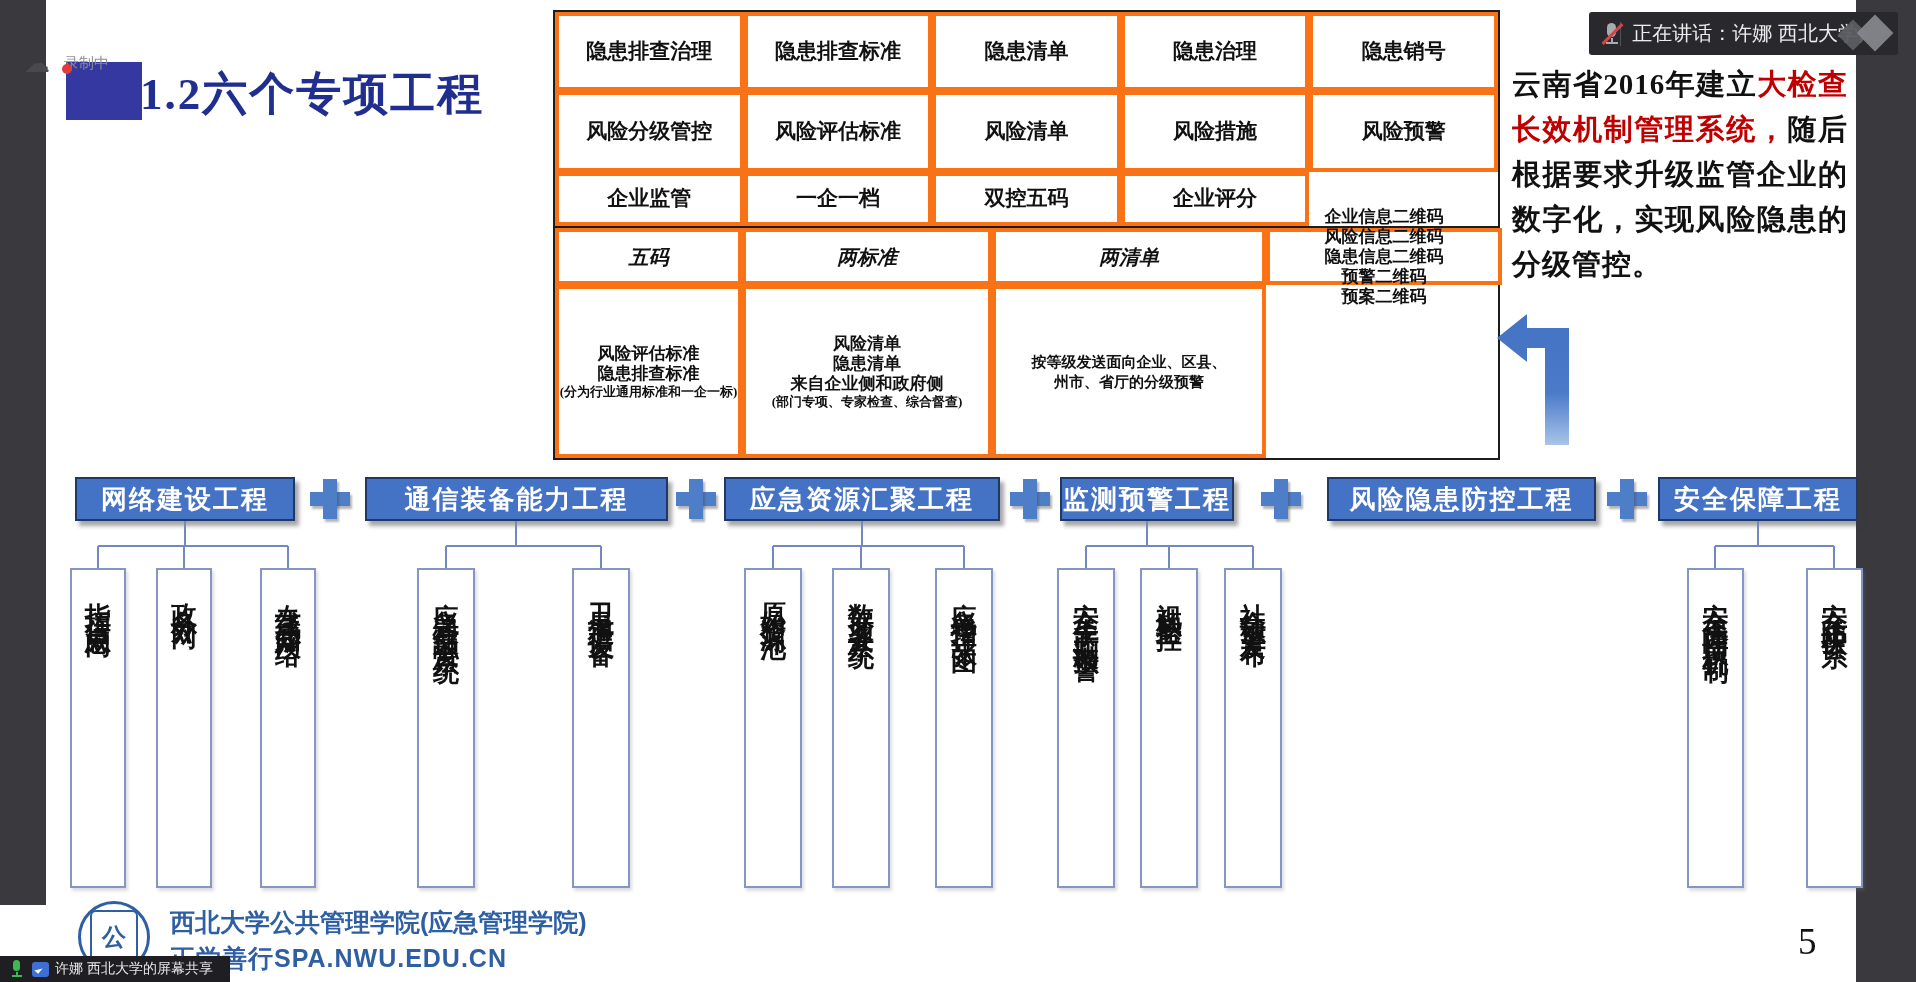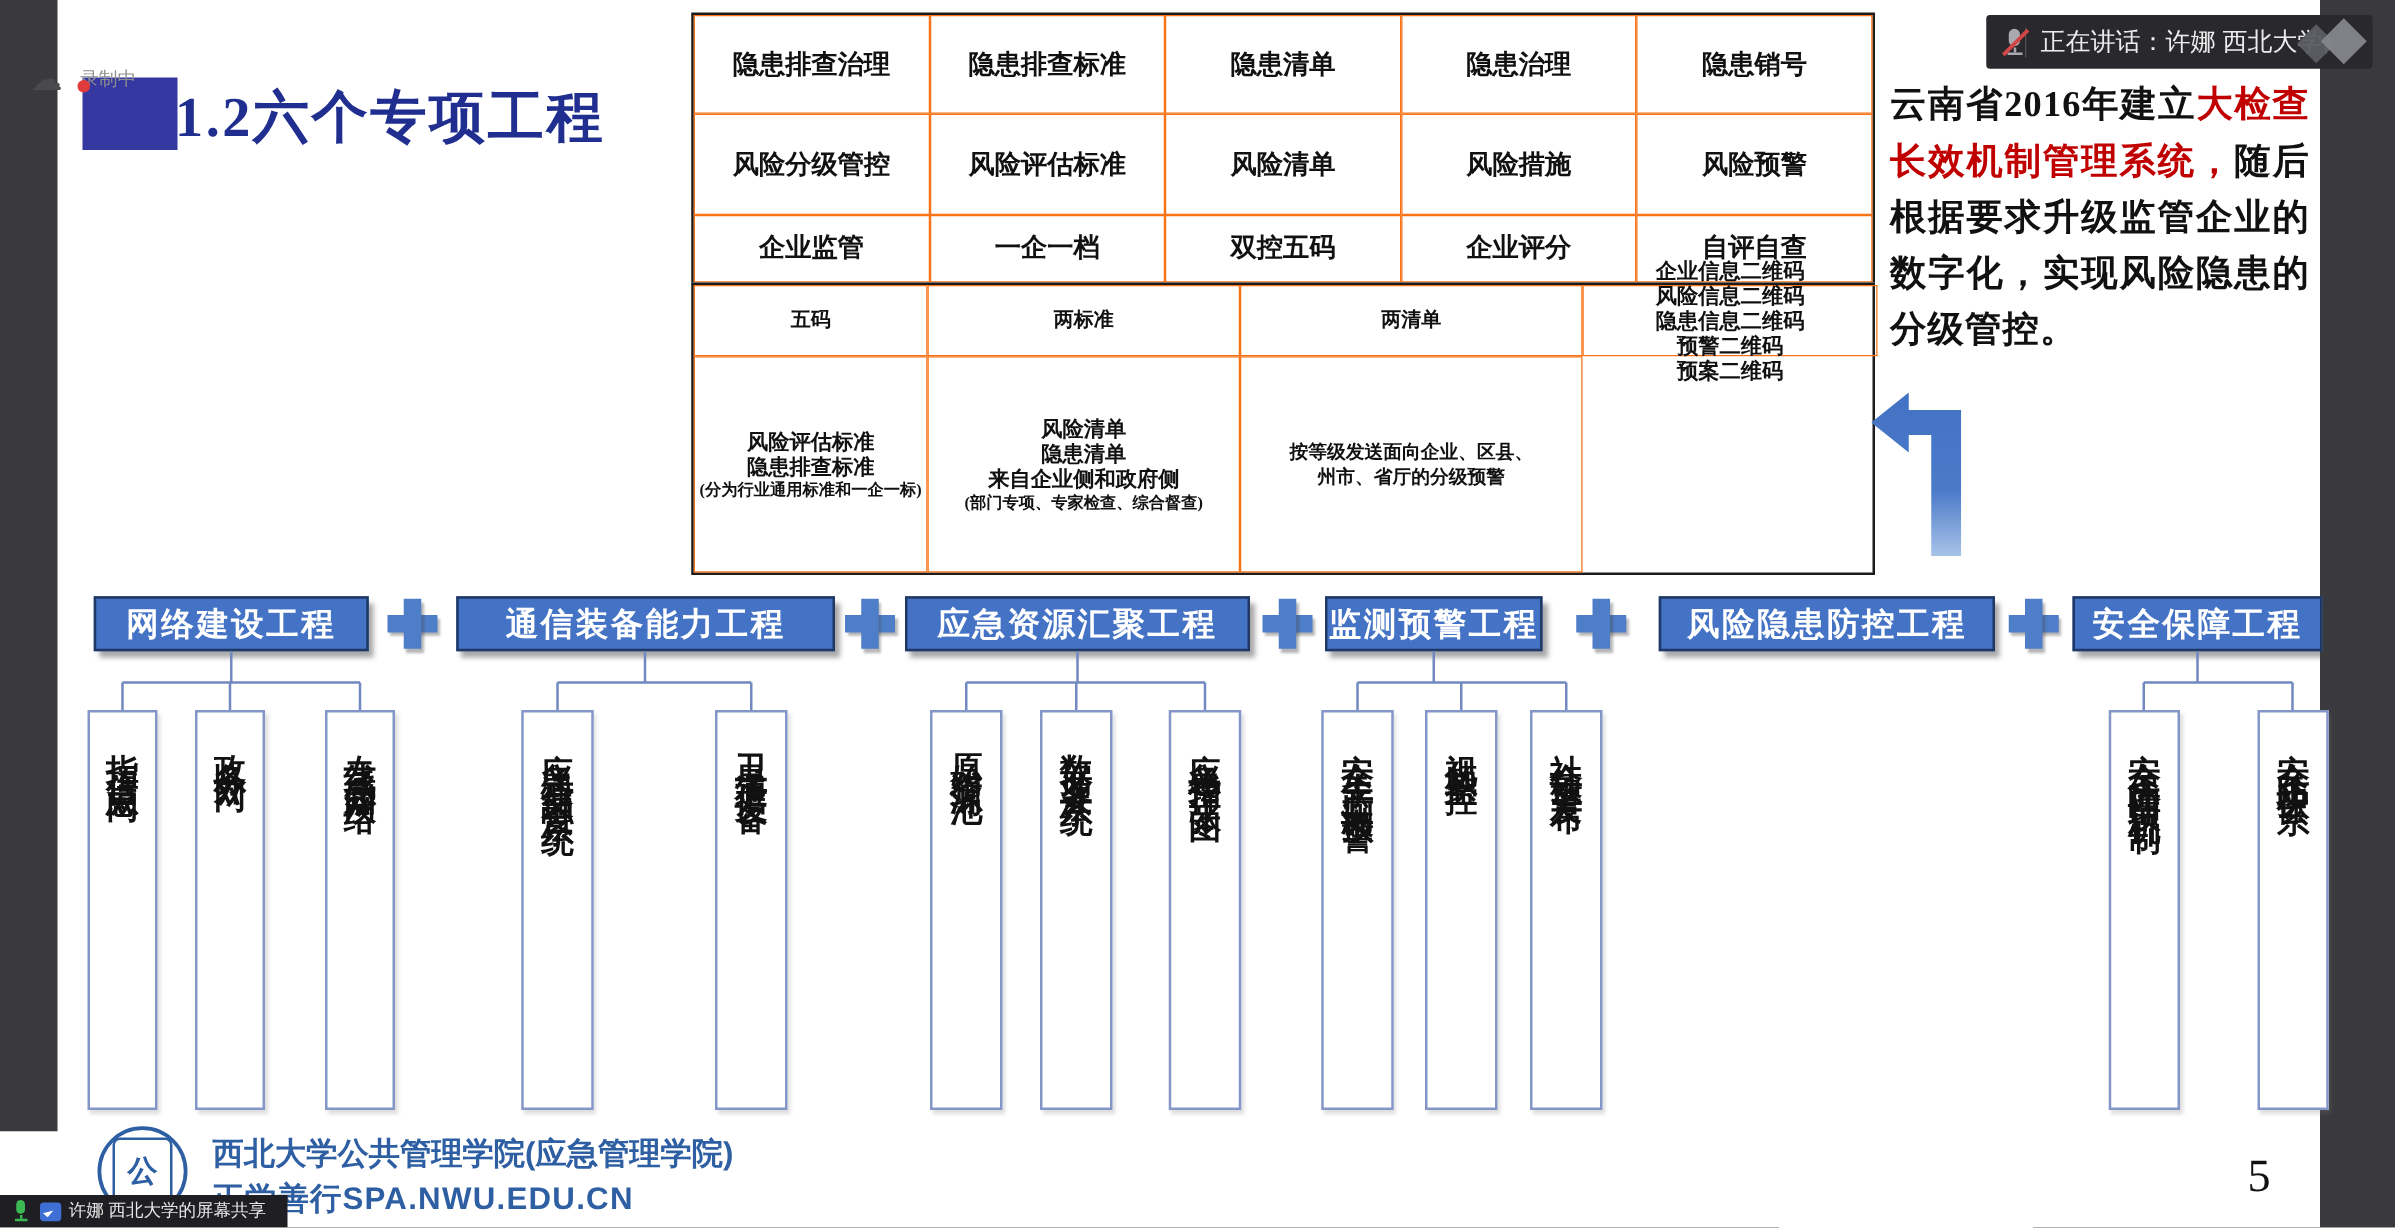--- a/index.html
+++ b/index.html
@@ -13,24 +13,24 @@
   
   .title-square{position:absolute;left:66px;top:62px;width:76px;height:58px;background:#3538a0;}
   .slide-title{position:absolute;left:140px;top:64px;font-size:45px;font-weight:700;
                color:#1f2e8f;letter-spacing:2px;white-space:nowrap;}
 
   
   .tblA,.tblB{position:absolute;left:553px;width:947px;display:grid;box-sizing:border-box;
               border:2px solid #1c1c1c;background:#fff;}
   .tblA{top:10px;grid-template-columns:repeat(5,1fr);grid-template-rows:79px 81px 54px;}
   .tblB{top:226px;grid-template-columns:187px 250px 274px 236px;grid-template-rows:57px 173px;}
-  .cell{border:1px solid #f97316;display:flex;flex-direction:column;align-items:center;
+  .cell{border:4px solid #f97316;display:flex;flex-direction:column;align-items:center;
         justify-content:center;font-size:21px;font-weight:600;color:#111;text-align:center;
         line-height:1.2;box-sizing:border-box;}
-  .cell.hdr{font-size:16px;font-weight:700;}
+  .cell.hdr{font-size:20px;font-weight:700;font-style:italic;}
   .cell.det{font-size:17px;font-weight:600;line-height:20px;}
   .cell.det .note{font-size:13px;font-weight:600;line-height:16px;}
   .cell.det .warn{font-size:15px;line-height:20px;}
 
   
   .side-note{position:absolute;left:1512px;top:62px;width:336px;font-size:29px;font-weight:700;
              color:#111;line-height:45px;text-align:justify;letter-spacing:1px;}
   .side-note .hl{color:#c00000;}
 
   
@@ -120,21 +120,20 @@
     <div class="cell">隐患销号</div>
     <div class="cell">风险分级管控</div>
     <div class="cell">风险评估标准</div>
     <div class="cell">风险清单</div>
     <div class="cell">风险措施</div>
     <div class="cell">风险预警</div>
     <div class="cell">企业监管</div>
     <div class="cell">一企一档</div>
     <div class="cell">双控五码</div>
     <div class="cell">企业评分</div>
-    <div class="cell">自评自查</div>
   </div>
 
   <div class="tblB">
     <div class="cell hdr">五码</div>
     <div class="cell hdr">两标准</div>
     <div class="cell hdr">两清单</div>
 
     <div class="cell det">
       <span>企业信息二维码</span>
       <span>风险信息二维码</span>

